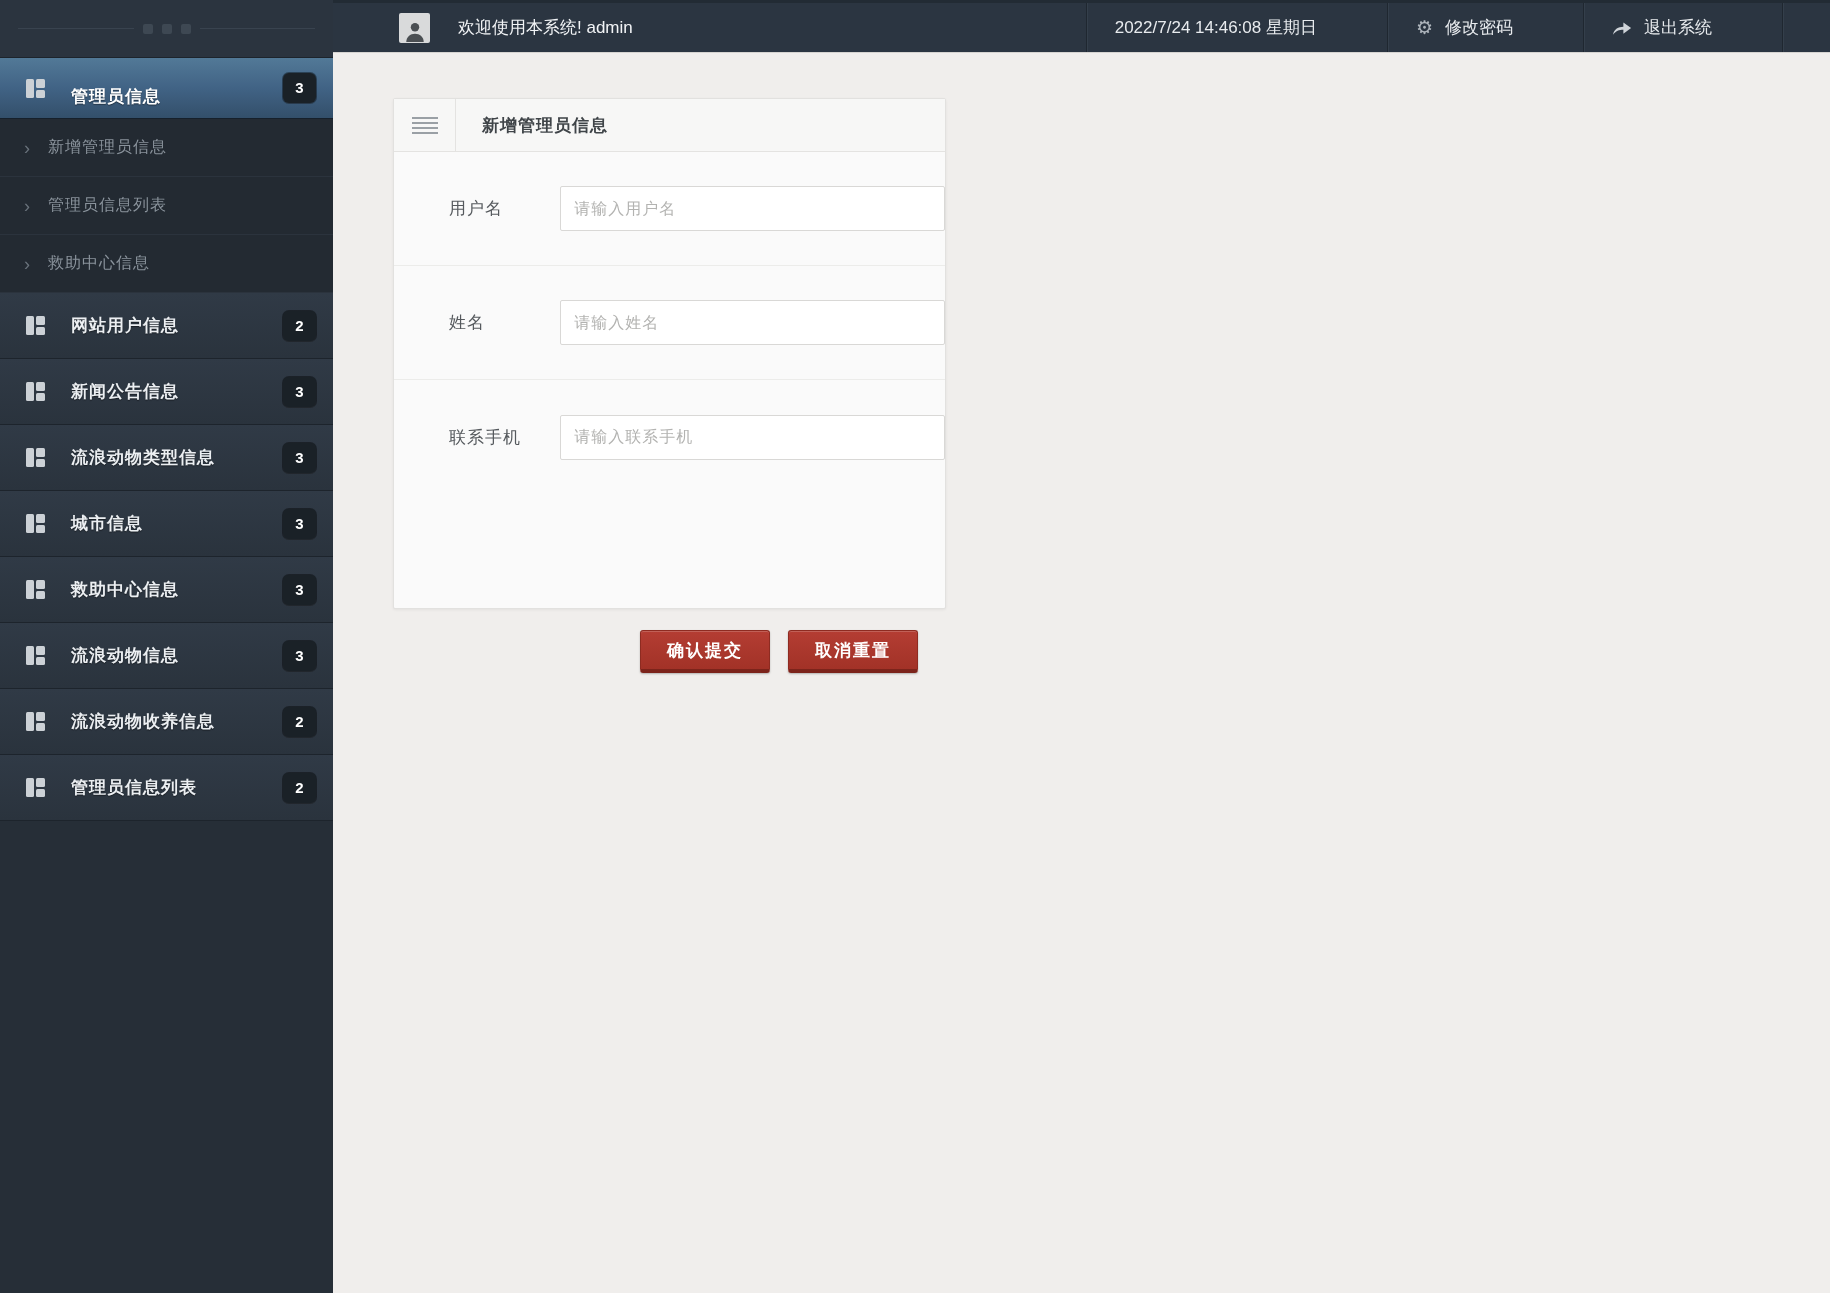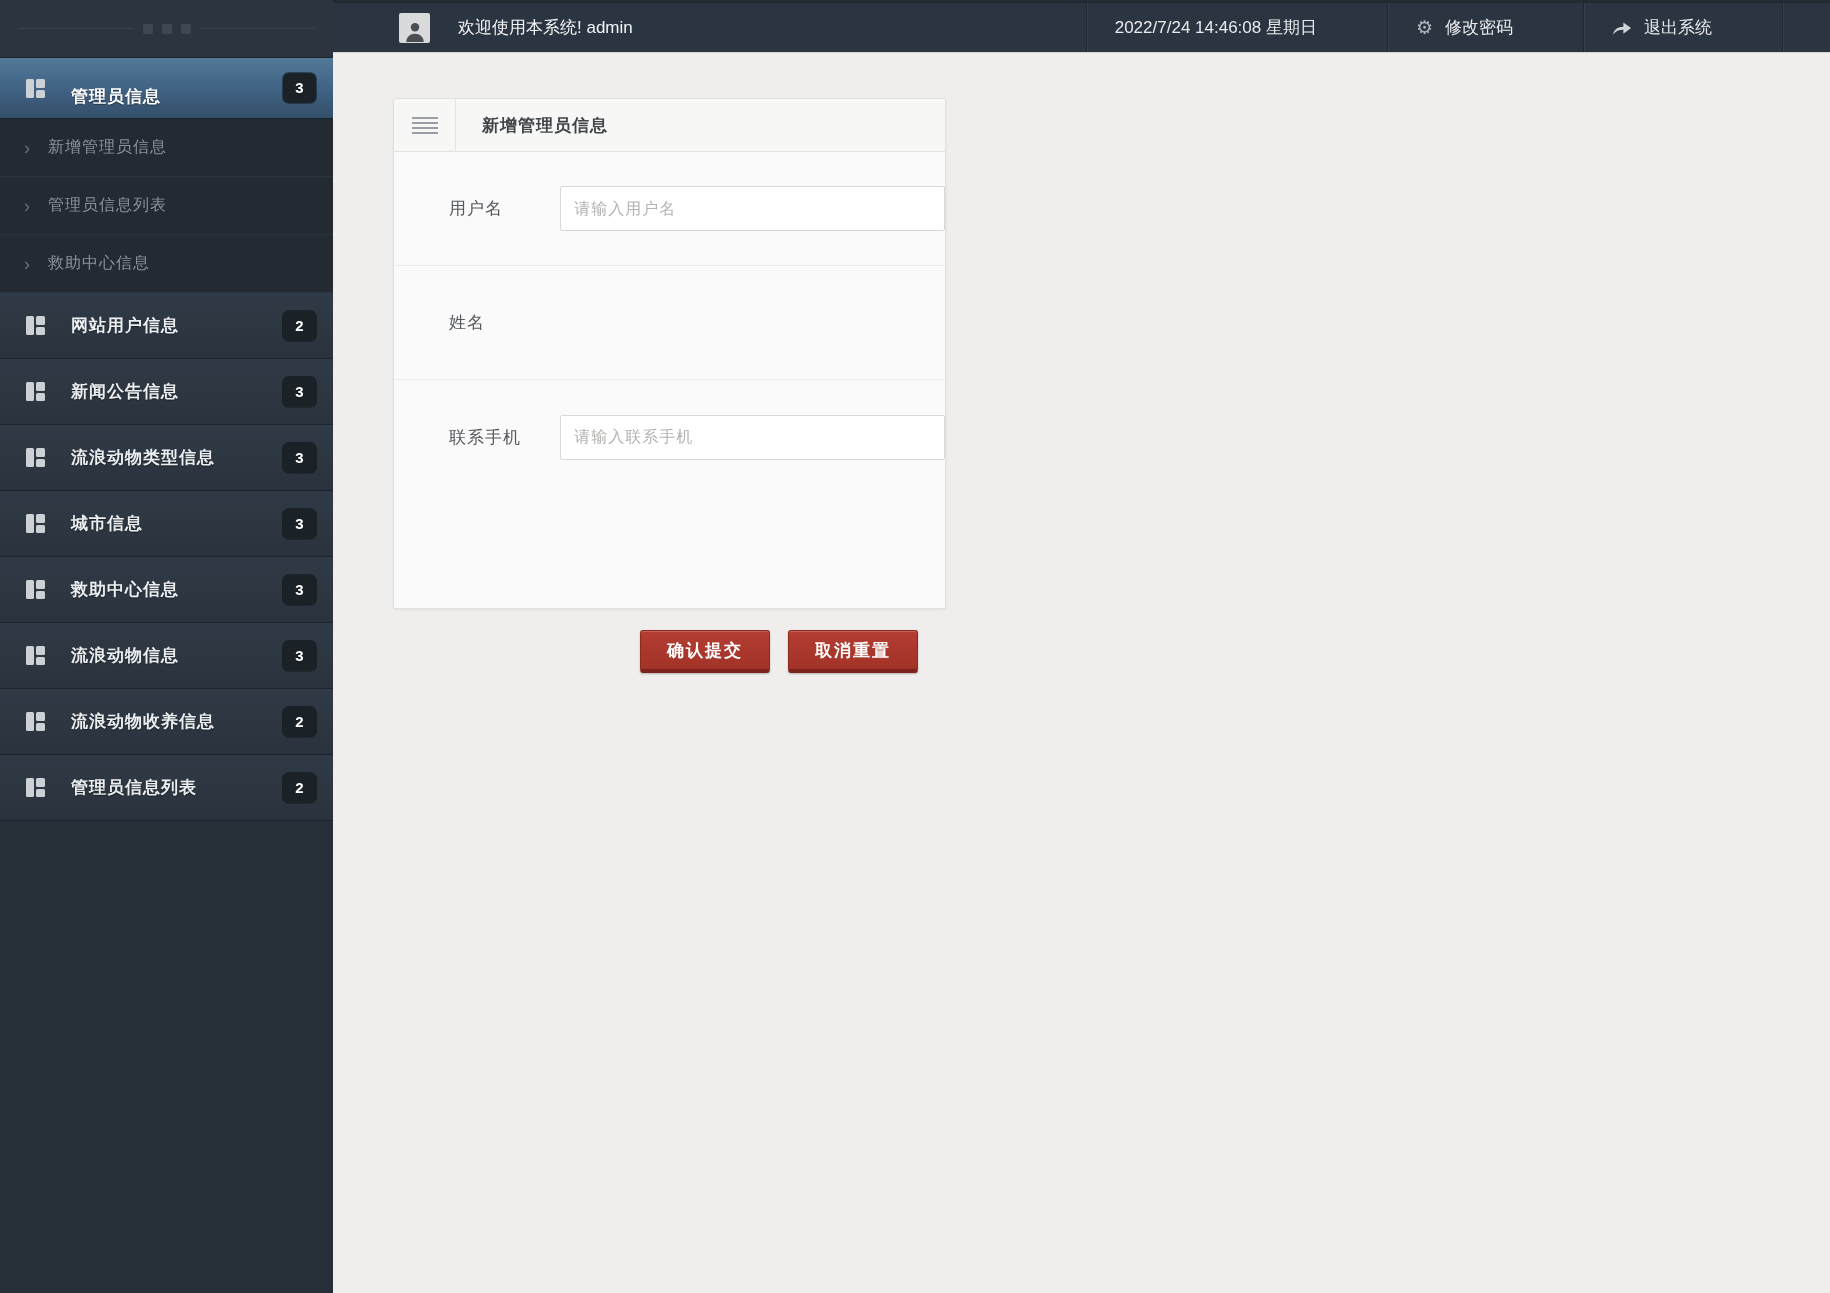--- a/index.html
+++ b/index.html
@@ -210,20 +210,21 @@
         </div>
         <div class="panel-title">新增管理员信息</div>
       </div>
 
       <div class="form-row">
         <label class="form-label">用户名</label>
         <input class="form-input" type="text" placeholder="请输入用户名" style="">
       </div>
       <div class="form-row">
         <label class="form-label">姓名</label>
+        <input class="form-input" type="text" placeholder="请输入姓名" style="">
       </div>
       <div class="form-row">
         <label class="form-label">联系手机</label>
         <input class="form-input" type="text" placeholder="请输入联系手机" style="">
       </div>
     </div>
 
     <div class="btn-row">
       <button class="red-btn">确认提交</button>
       <button class="red-btn">取消重置</button>

